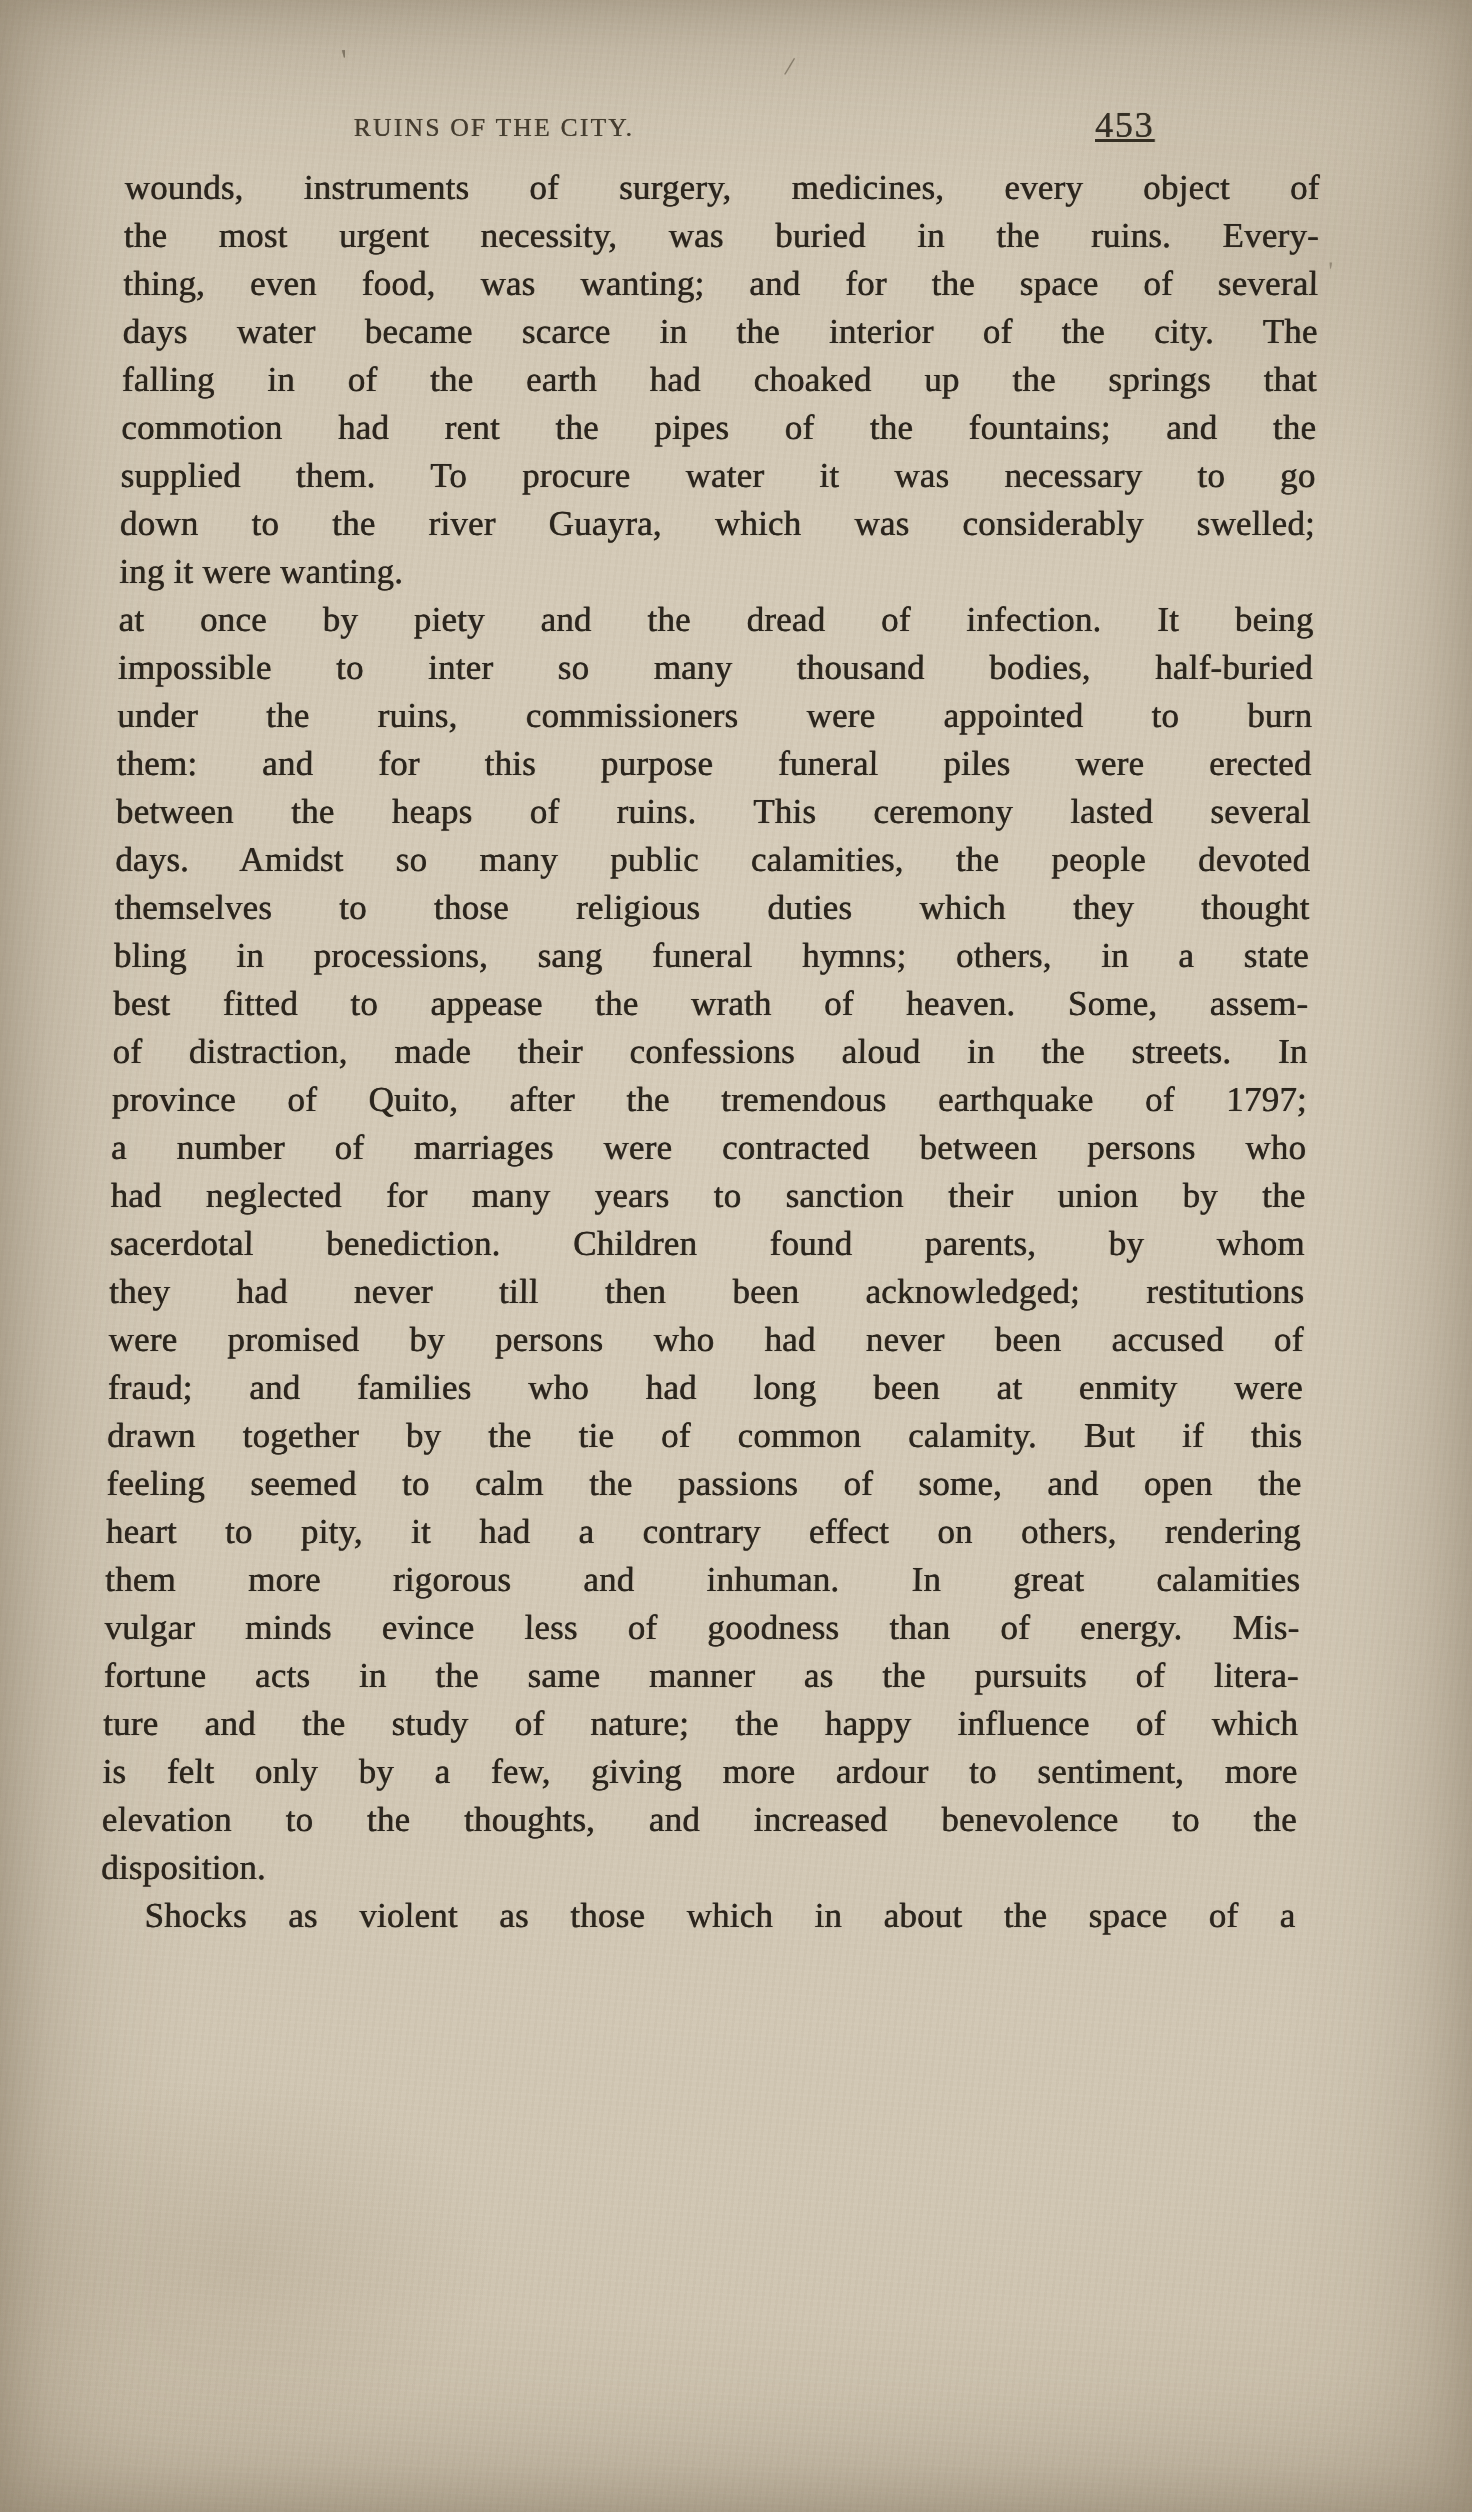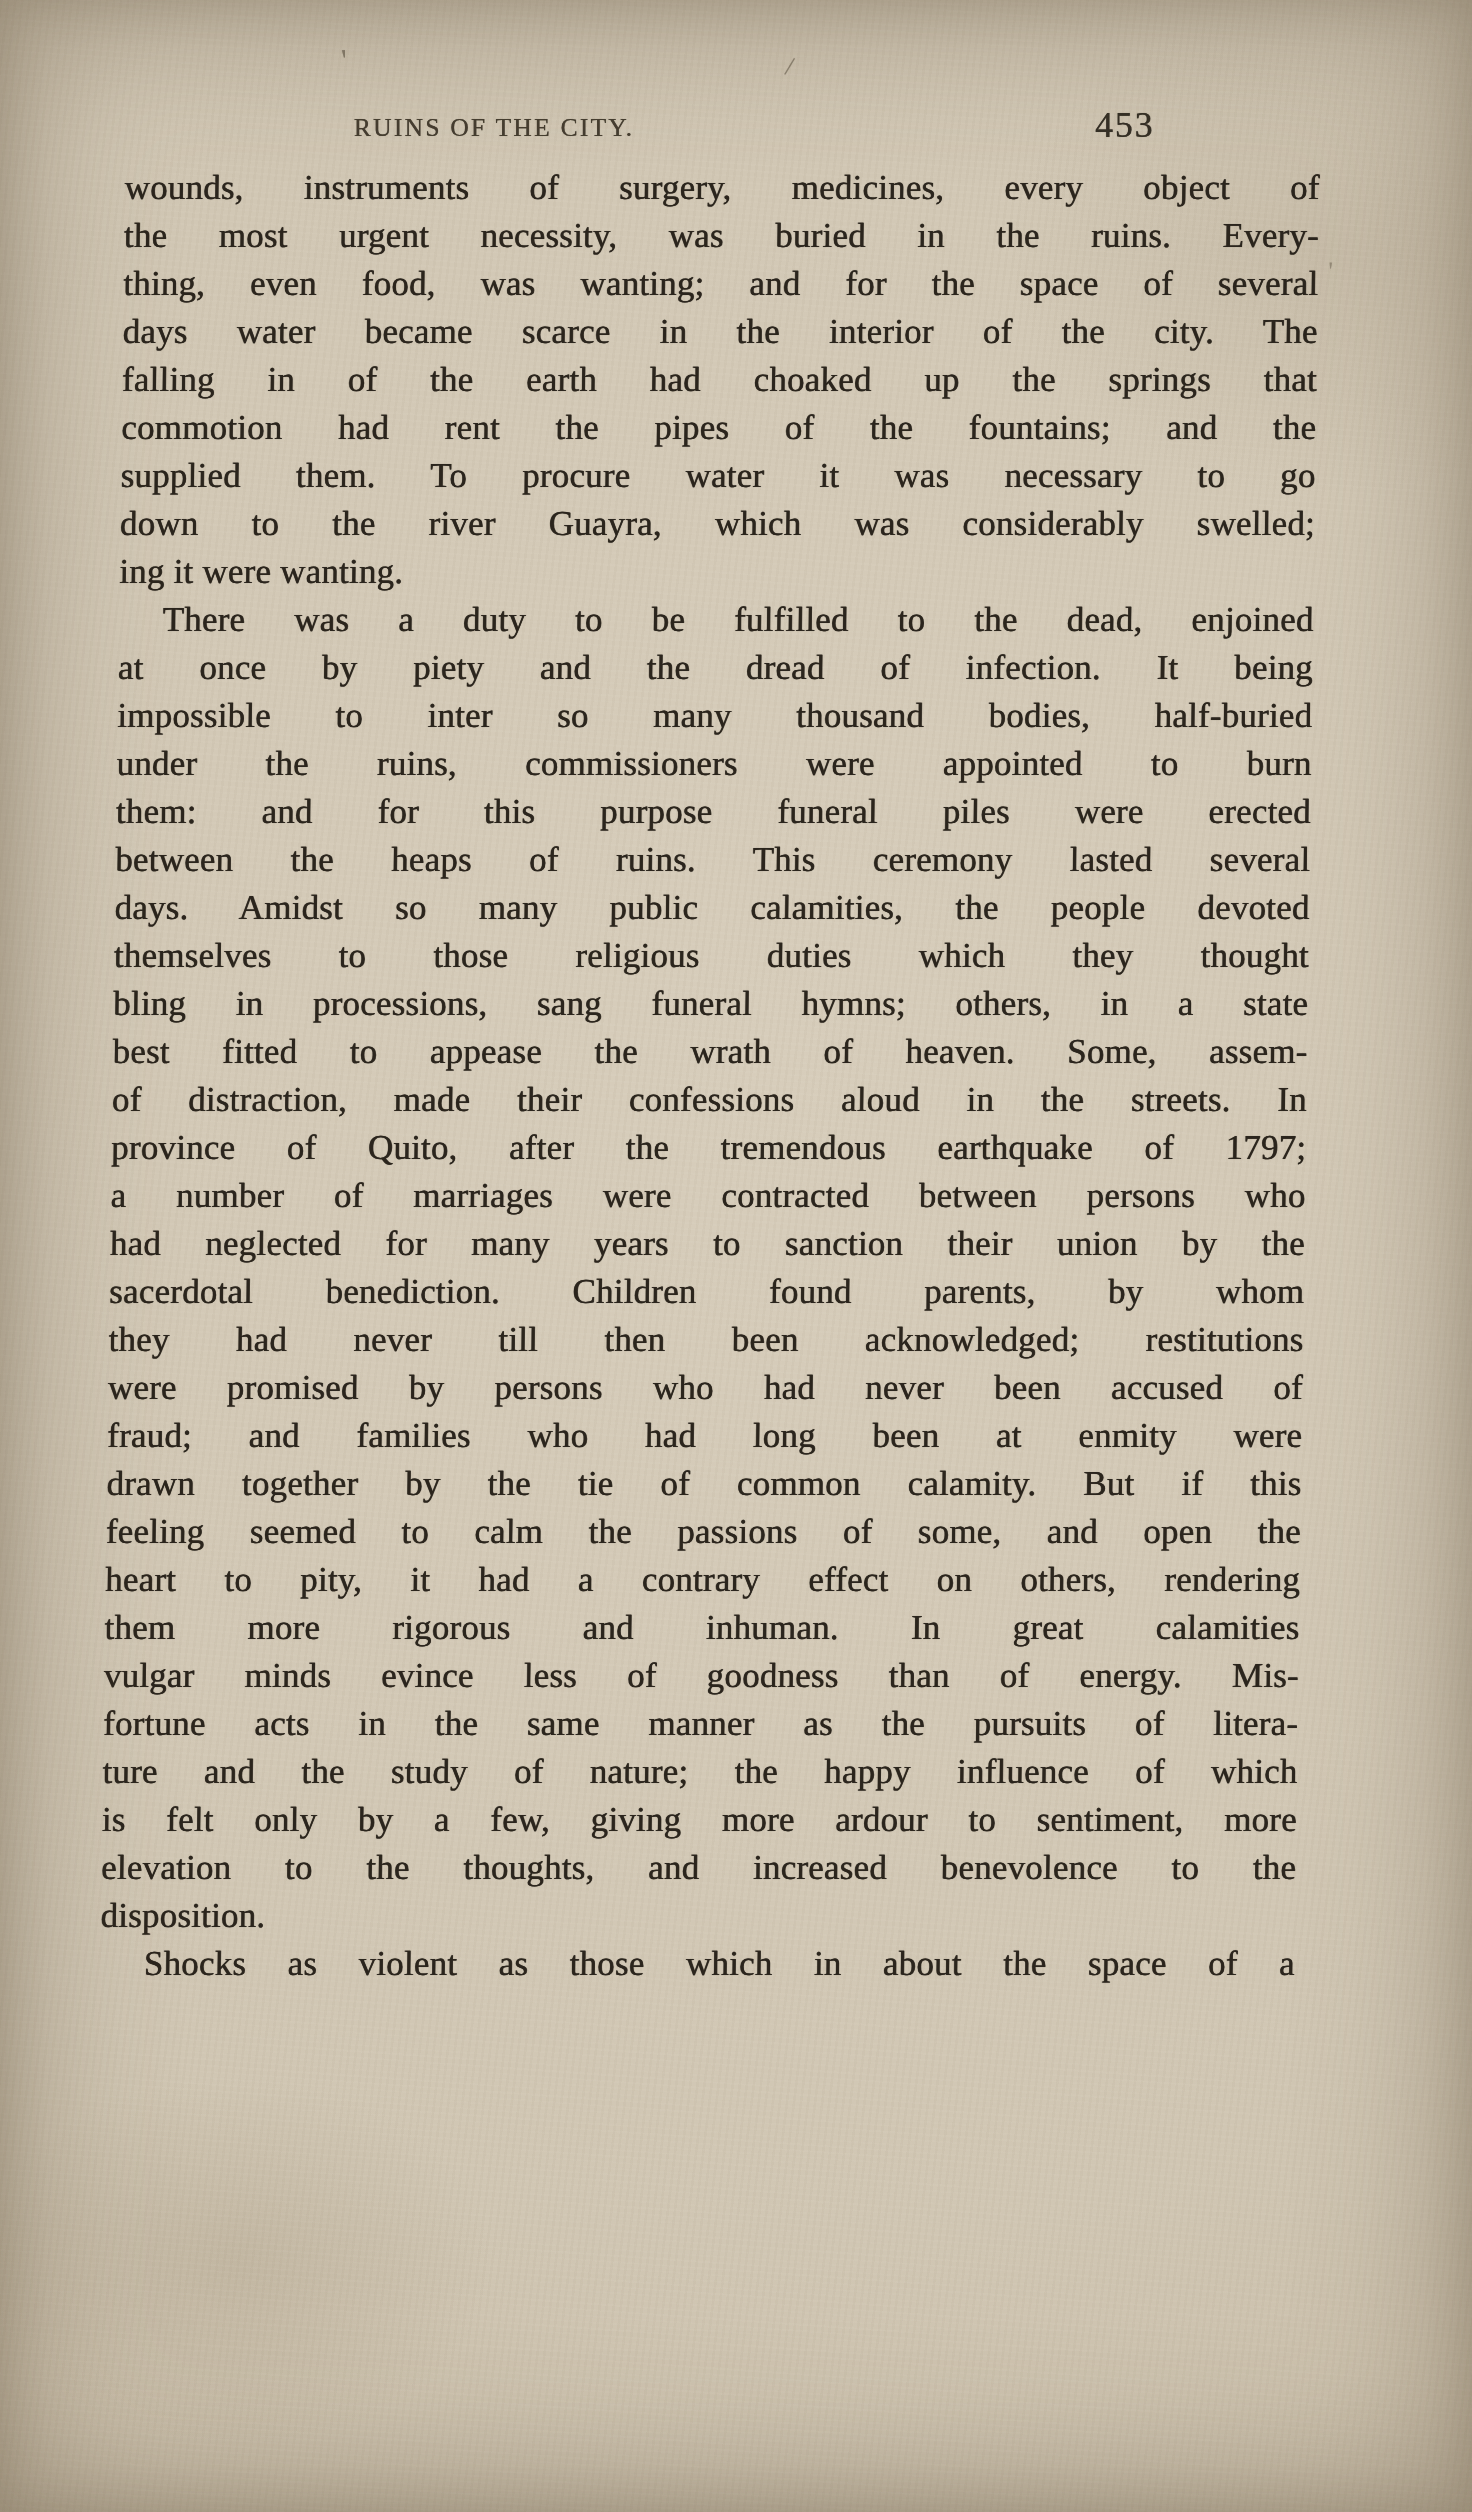--- a/index.html
+++ b/index.html
@@ -30,20 +30,21 @@
     position: absolute; top: 113px; left: 494px; transform: translateX(-50%);
     font-size: 25.6px; letter-spacing: 2.2px; white-space: nowrap;
     color: #453d30;
     text-shadow: 0.3px 0 0 rgba(69,61,48,0.7), 0 0 0.9px rgba(69,61,48,0.4);
   }
   .page-number {
     position: absolute; top: 104px; left: 1095px;
     font-size: 36px; letter-spacing: 1.8px;
     color: #352f25;
     text-shadow: 0.3px 0 0 rgba(53,47,37,0.8), 0 0 0.9px rgba(53,47,37,0.4);
+    text-decoration: underline;
   }
   .body-text {
     position: absolute; top: 164px; left: 125px; width: 1195px;
     transform: skewX(-0.8deg); transform-origin: 0 0;
     font-size: 35px; line-height: 48px; letter-spacing: 0.2px;
     color: var(--ink, #2b251d);
     text-shadow: 0.4px 0 0 rgba(43,37,29,0.75), -0.3px 0 0 rgba(43,37,29,0.45), 0 0 1.1px rgba(43,37,29,0.3);
   }
   .line { text-align: justify; text-align-last: justify; }
   .line.end { text-align-last: left; }
@@ -65,21 +66,20 @@
   <section class="body-text">
       <div class="line">wounds, instruments of surgery, medicines, every object of</div>
       <div class="line">the most urgent necessity, was buried in the ruins. Every-</div>
       <div class="line">thing, even food, was wanting; and for the space of several</div>
       <div class="line">days water became scarce in the interior of the city. The</div>
       <div class="line">falling in of the earth had choaked up the springs that</div>
       <div class="line">commotion had rent the pipes of the fountains; and the</div>
       <div class="line">supplied them. To procure water it was necessary to go</div>
       <div class="line">down to the river Guayra, which was considerably swelled;</div>
       <div class="line end">ing it were wanting.</div>
-      <div class="line indent">There was a duty to be fulfilled to the dead, enjoined</div>
       <div class="line">at once by piety and the dread of infection. It being</div>
       <div class="line">impossible to inter so many thousand bodies, half-buried</div>
       <div class="line">under the ruins, commissioners were appointed to burn</div>
       <div class="line">them: and for this purpose funeral piles were erected</div>
       <div class="line">between the heaps of ruins. This ceremony lasted several</div>
       <div class="line">days. Amidst so many public calamities, the people devoted</div>
       <div class="line">themselves to those religious duties which they thought</div>
       <div class="line">bling in processions, sang funeral hymns; others, in a state</div>
       <div class="line">best fitted to appease the wrath of heaven. Some, assem-</div>
       <div class="line">of distraction, made their confessions aloud in the streets. In</div>

